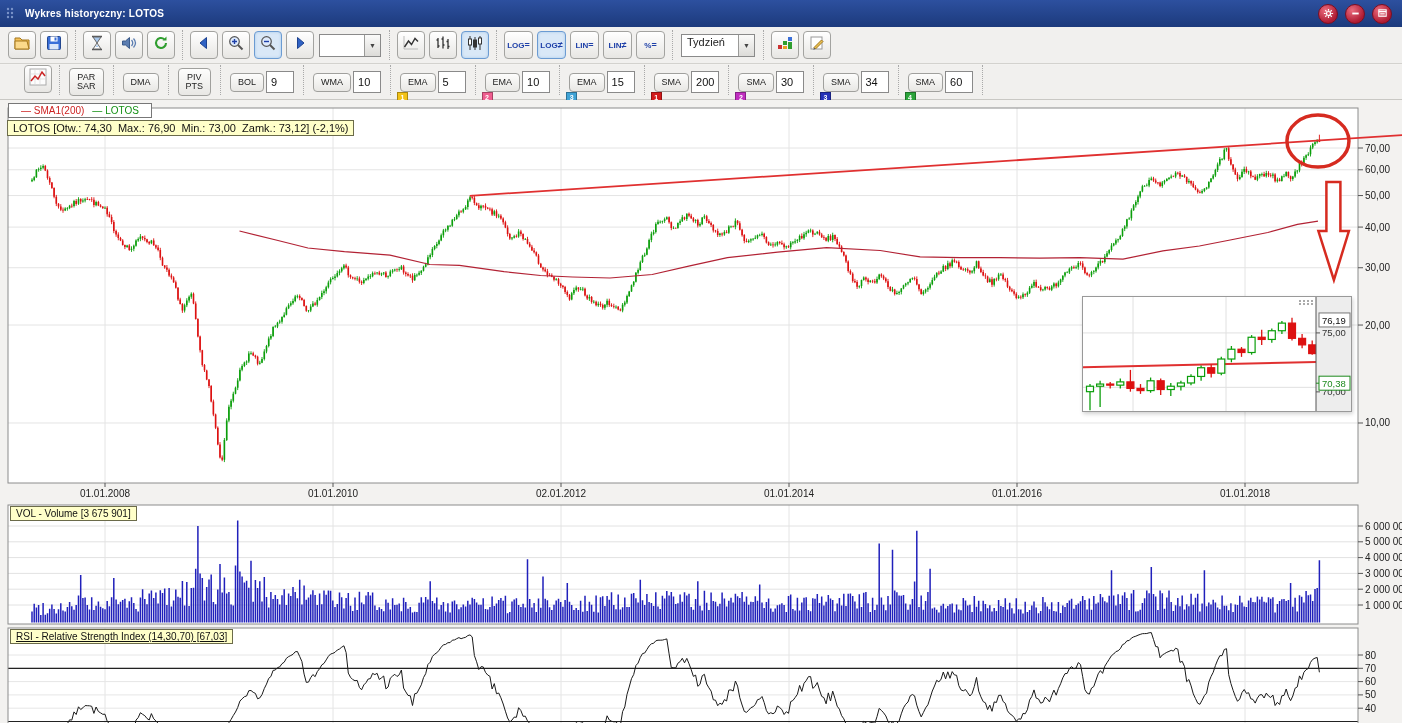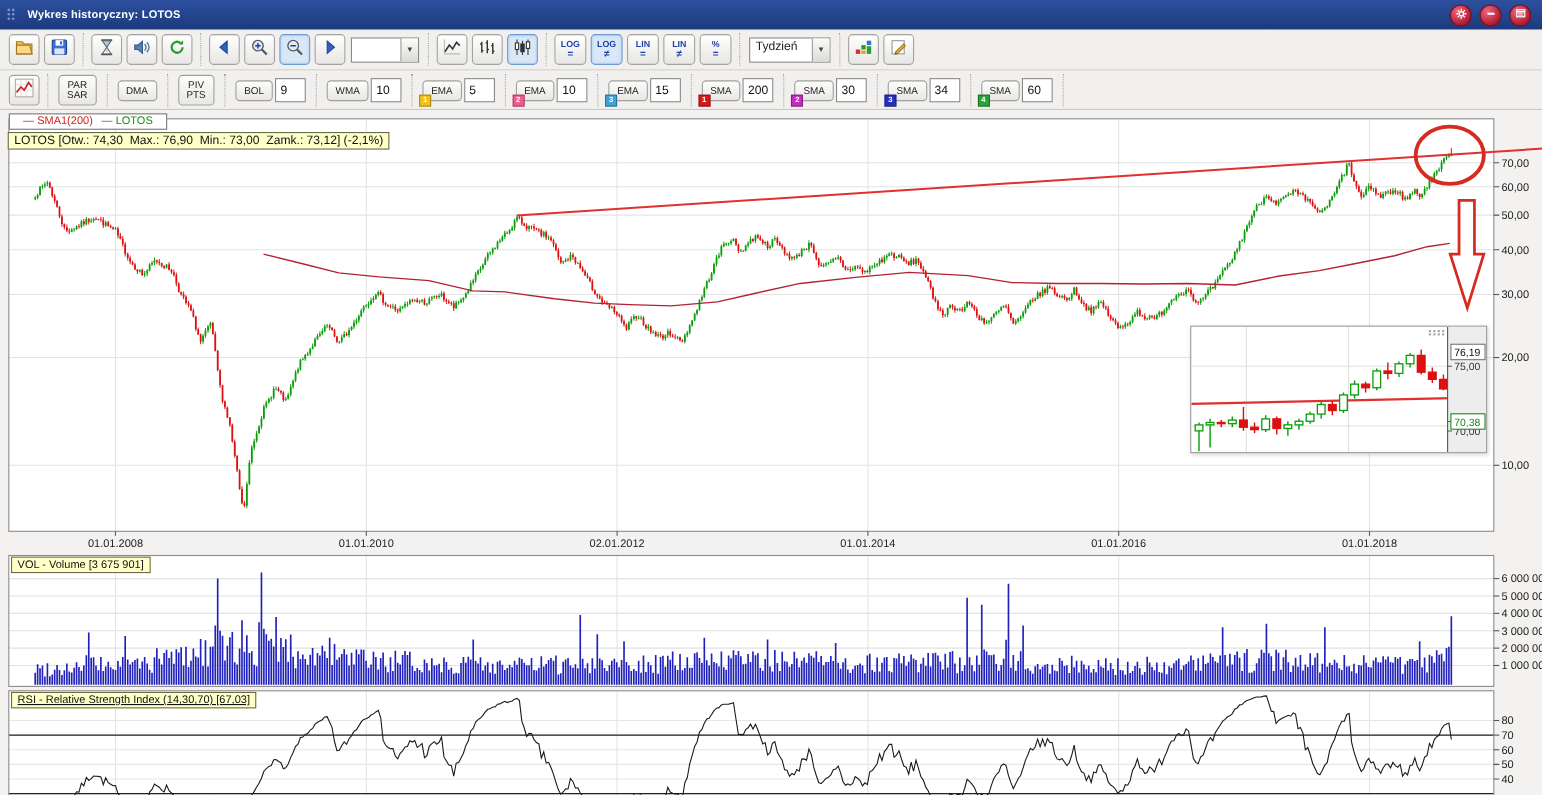--- a/index.html
+++ b/index.html
@@ -19,32 +19,32 @@
   .wbtn svg{width:11px;height:11px;}
 
   
   .toolbar{position:absolute;top:27px;left:0;width:100%;height:37px;background:#f1f0ee;
     border-bottom:1px solid #d3d2ce;display:flex;align-items:center;padding-left:6px;box-sizing:border-box;}
   .tbtn{width:26px;height:26px;border:1px solid #a3a3a0;border-radius:4px;flex:none;
     background:linear-gradient(#ffffff,#e7e6e3);display:flex;align-items:center;justify-content:center;
     margin:0 2px;cursor:pointer;}
   .tbtn.active{background:#d9e8f7;border-color:#6b9bd2;box-shadow:inset 0 0 3px #a8c8e8;}
   .tbtn svg{width:18px;height:18px;}
-  .tbtn.txt{flex-direction:column;width:27px;font-size:8px;line-height:9px;font-weight:bold;color:#1d3fa8;}
+  .tbtn.txt{flex-direction:row;width:27px;font-size:8px;line-height:9px;font-weight:bold;color:#1d3fa8;}
   .tbtn.txt .b2{font-size:9px;}
   .sep{border-left:1px dotted #a9a9a9;height:30px;margin:0 5px;flex:none;}
   .fakesel{display:flex;align-items:stretch;height:21px;border:1px solid #8a8a8a;background:#fff;
     margin:0 3px;cursor:pointer;flex:none;justify-content:center;}
   .fakesel .val{font-size:11px;padding:1px 5px 0 5px;color:#222;}
   .fakesel .arr{width:15px;background:linear-gradient(#fbfbfa,#dcdbd8);border-left:1px solid #9a9a98;
     display:flex;align-items:center;justify-content:center;font-size:7px;color:#444;}
 
   
   .indbar{position:absolute;top:65px;left:0;width:100%;height:35px;background:#f1f0ee;
-    border-bottom:1px solid #c9c8c4;display:flex;align-items:center;padding-left:6px;box-sizing:border-box;}
+    border-bottom:1px solid #c9c8c4;display:flex;padding-left:22px;box-sizing:border-box;}
   .iwrap{display:flex;align-items:center;position:relative;margin:0 4px;flex:none;}
   .ibtn{border:1px solid #a0a09d;border-radius:4px;background:linear-gradient(#fdfdfc,#e8e7e4);
     font-size:9px;line-height:9px;padding:4px 7px;text-align:center;color:#222;cursor:pointer;}
   .ival{height:20px;border:1px solid #8a8a8a;background:#fff;font-size:11px;display:flex;
     align-items:center;padding:0 4px;min-width:18px;margin-left:2px;color:#111;}
   .badge{position:absolute;left:-3px;bottom:-4px;width:9px;height:9px;font-size:7px;font-weight:bold;
     color:#fff;display:flex;align-items:center;justify-content:center;border:1px solid rgba(0,0,0,.3);}
 
   
   .chart-region{position:absolute;top:100px;left:0;width:1402px;height:623px;background:#f3f2f0;}

